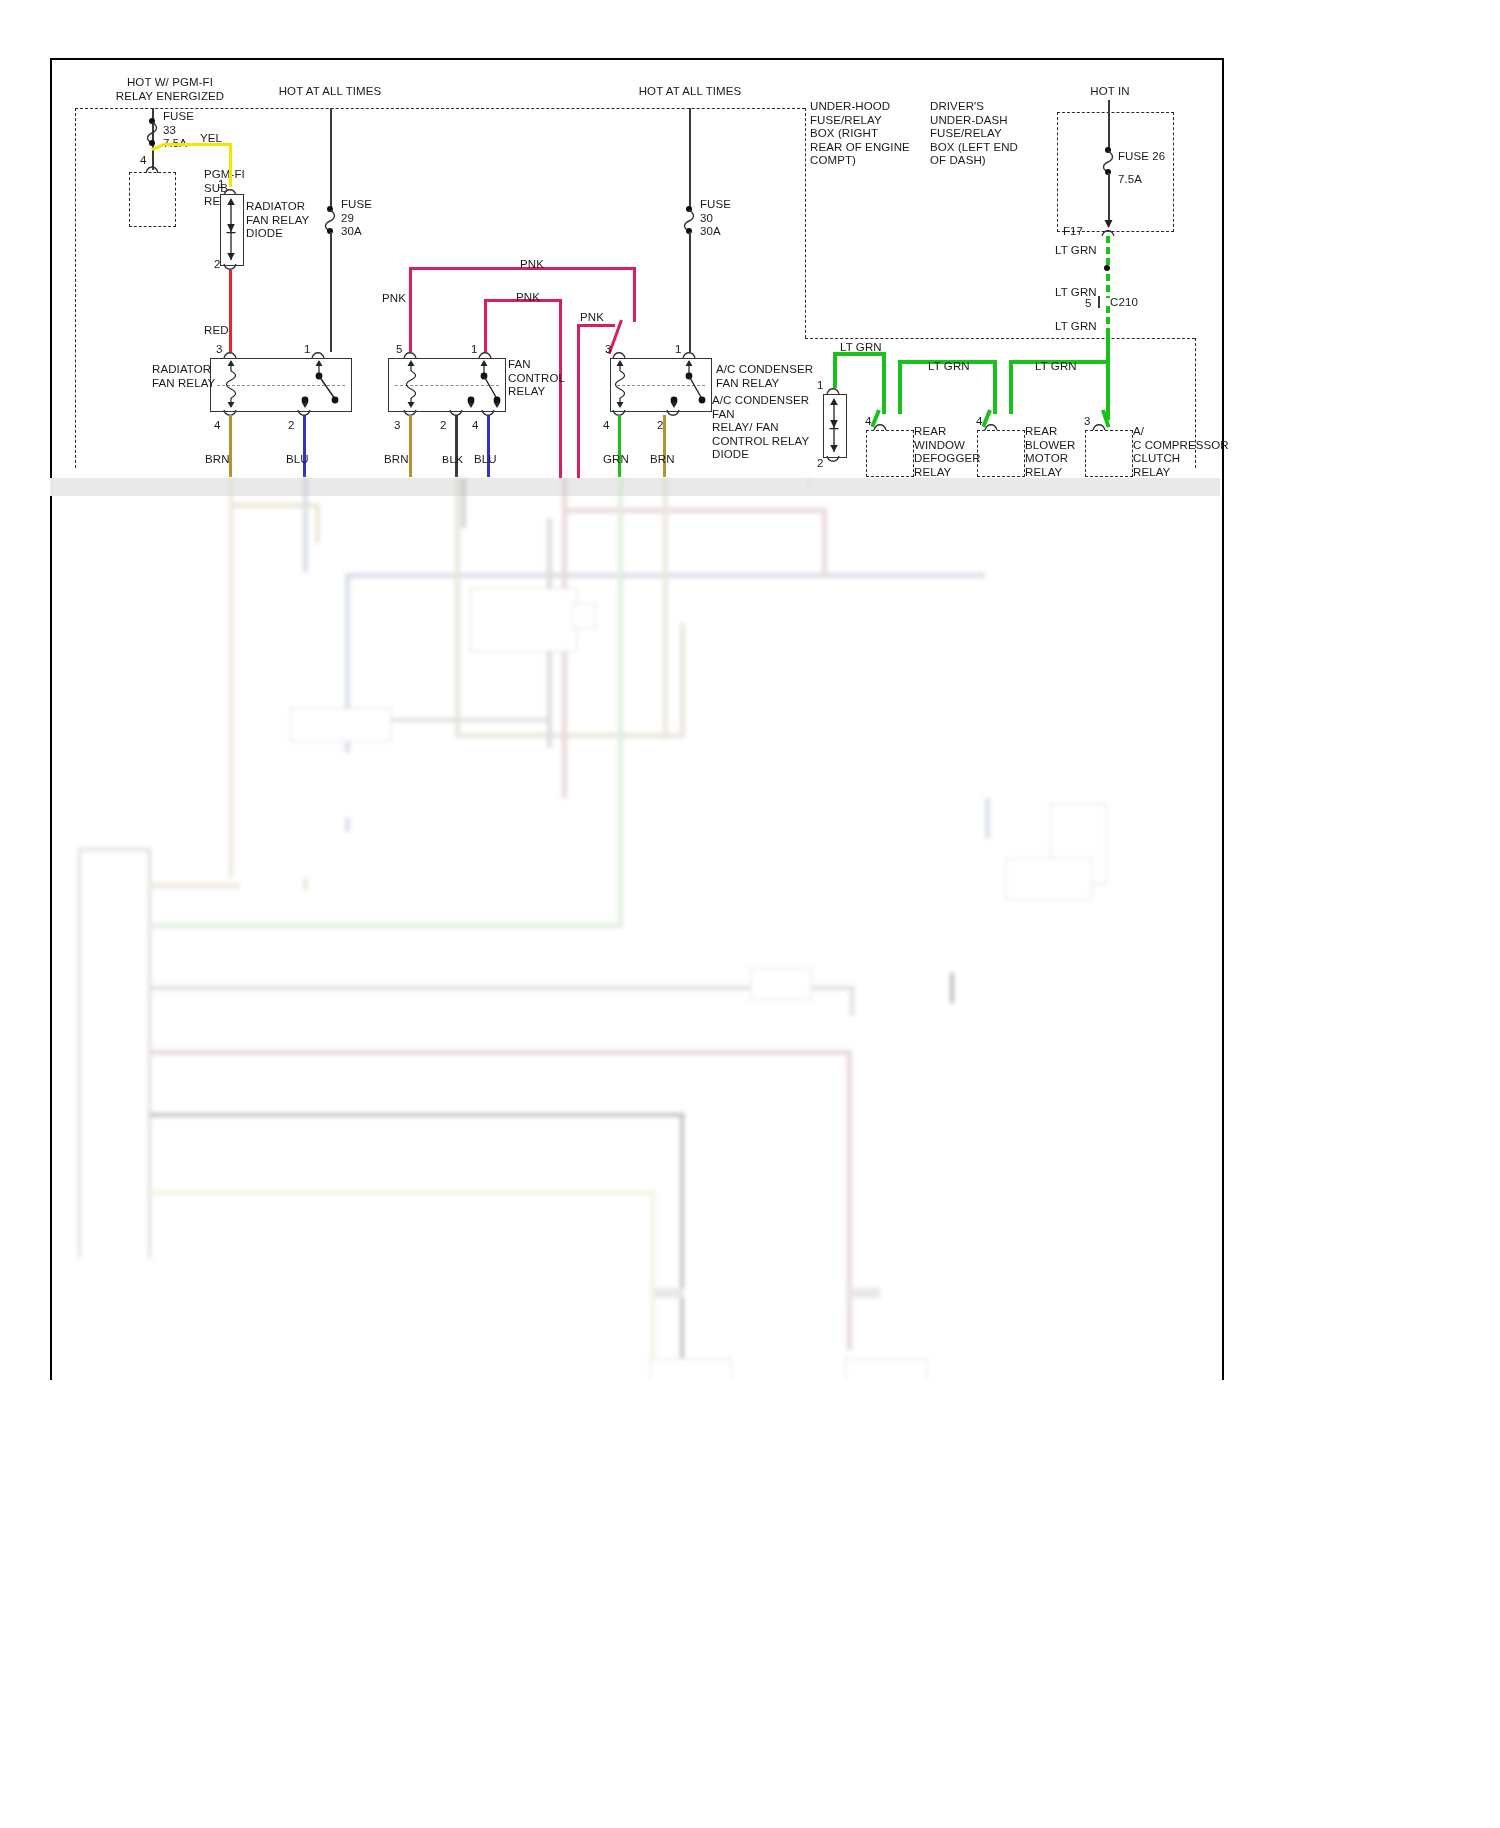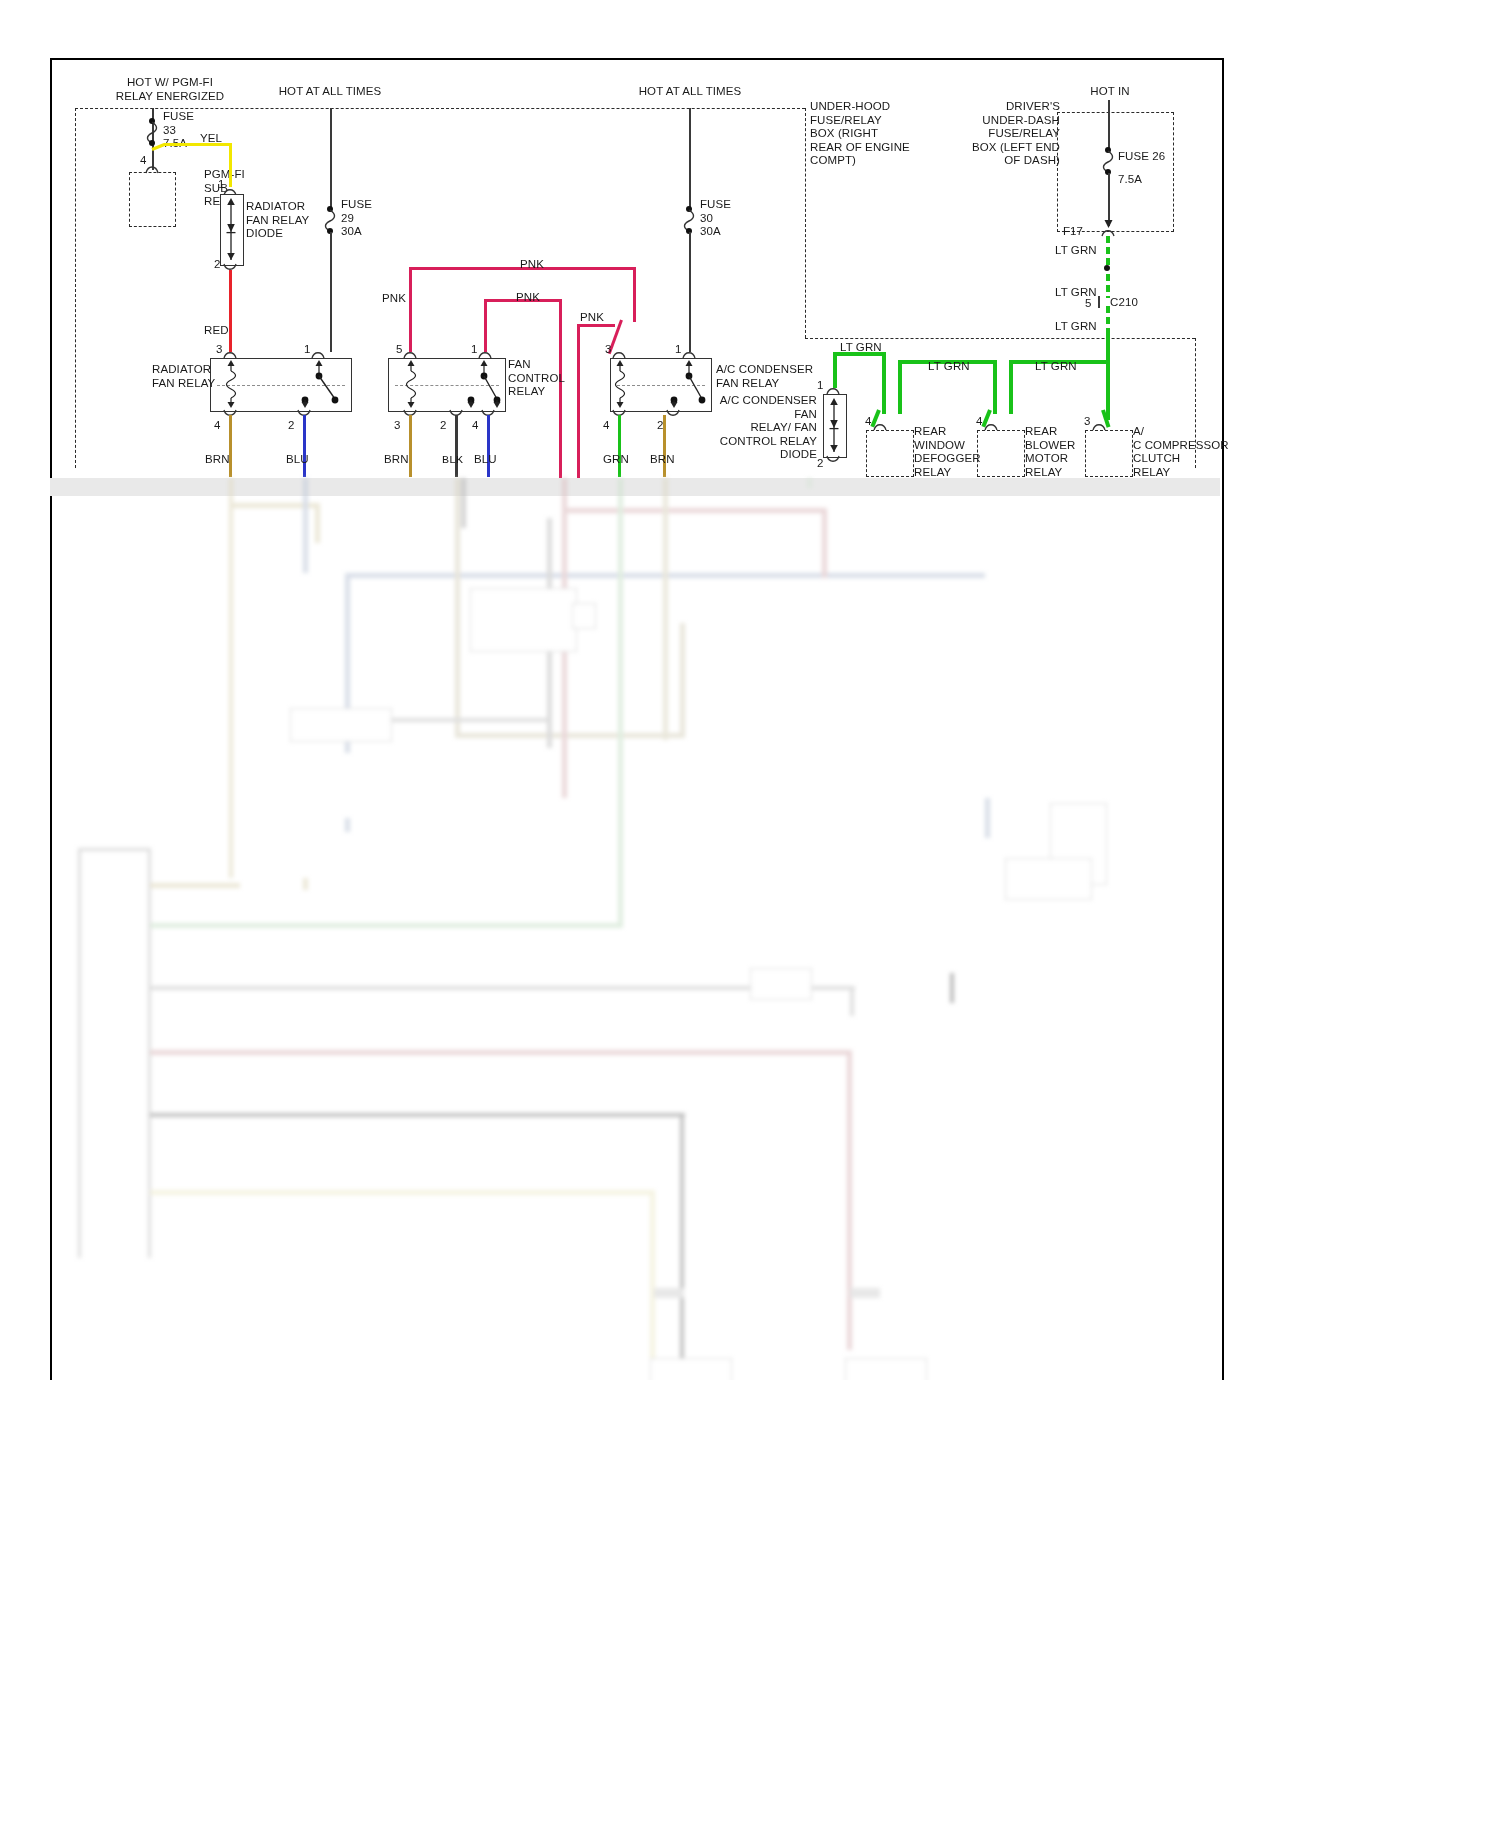--- a/index.html
+++ b/index.html
@@ -3,21 +3,21 @@
 <meta charset="utf-8">
 <style>
   html,body{margin:0;padding:0;background:#ffffff;}
   body{font-family:"Liberation Sans",sans-serif;}
   #page{position:relative;width:1500px;height:1380px;background:#ffffff;overflow:hidden;}
   #sheet{position:absolute;left:50px;top:58px;width:1170px;height:1472px;background:#ffffff;border:2px solid #000;}
   
   .abs{position:absolute;}
   .t{position:absolute;font-size:11.5px;color:#1a1a1a;line-height:13.5px;white-space:pre;letter-spacing:.1px;}
   .tc{text-align:center;}
-  .tr{text-align:right;}
+  .tr{}
   .num{position:absolute;font-size:11.5px;color:#1a1a1a;}
   
   .w{position:absolute;background:#444;}
   .wv{width:2px;}
   .wh{height:2px;}
   .blk{background:#3a3a3a;}
   .yel{background:#f2e700;}
   .red{background:#e8232a;}
   .pnk{background:#d81f5a;}
   .grn{background:#19c219;}

